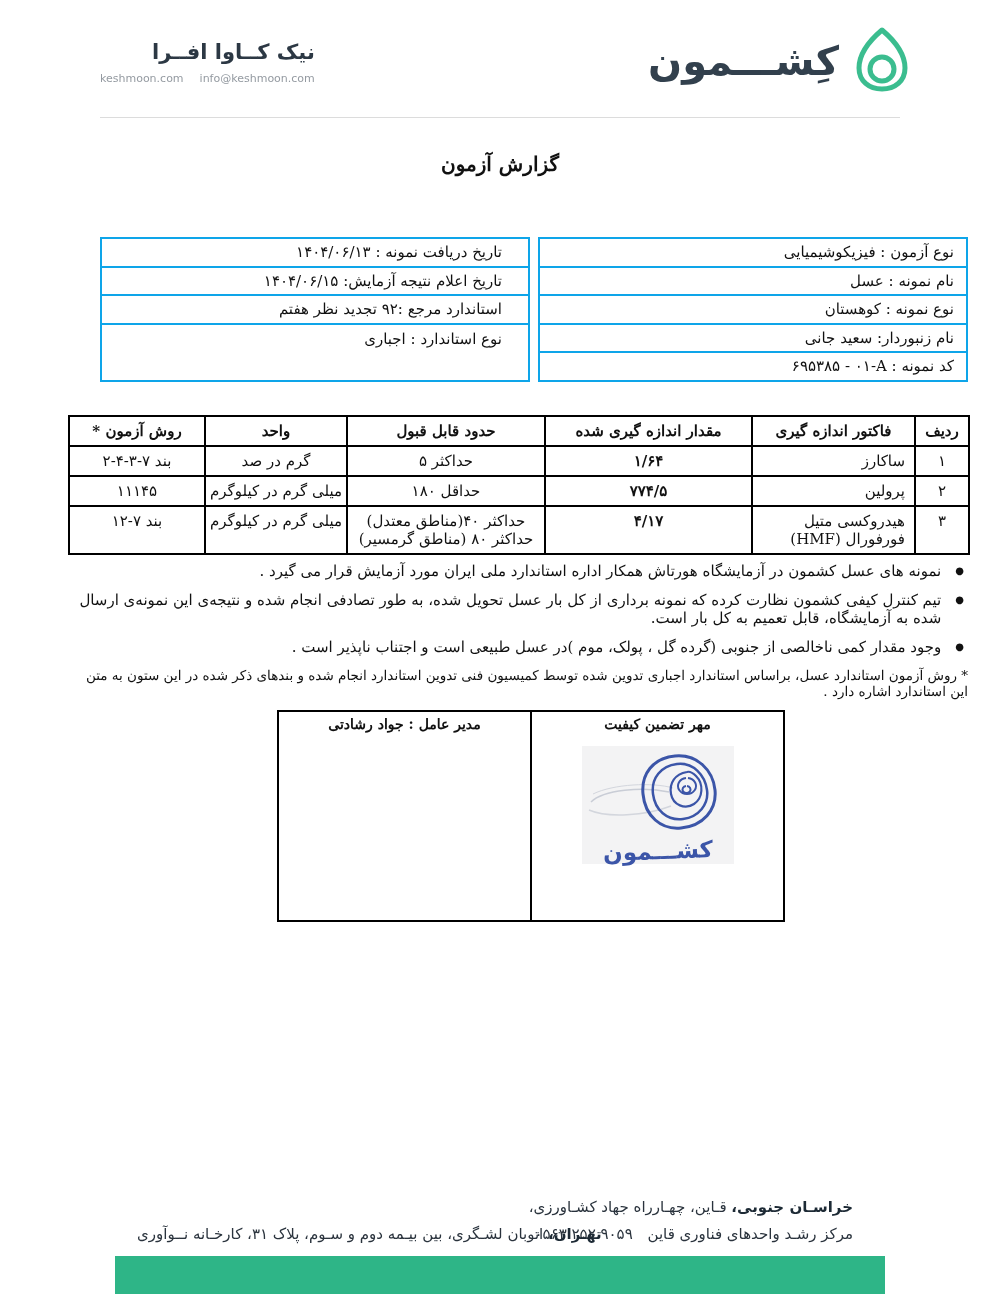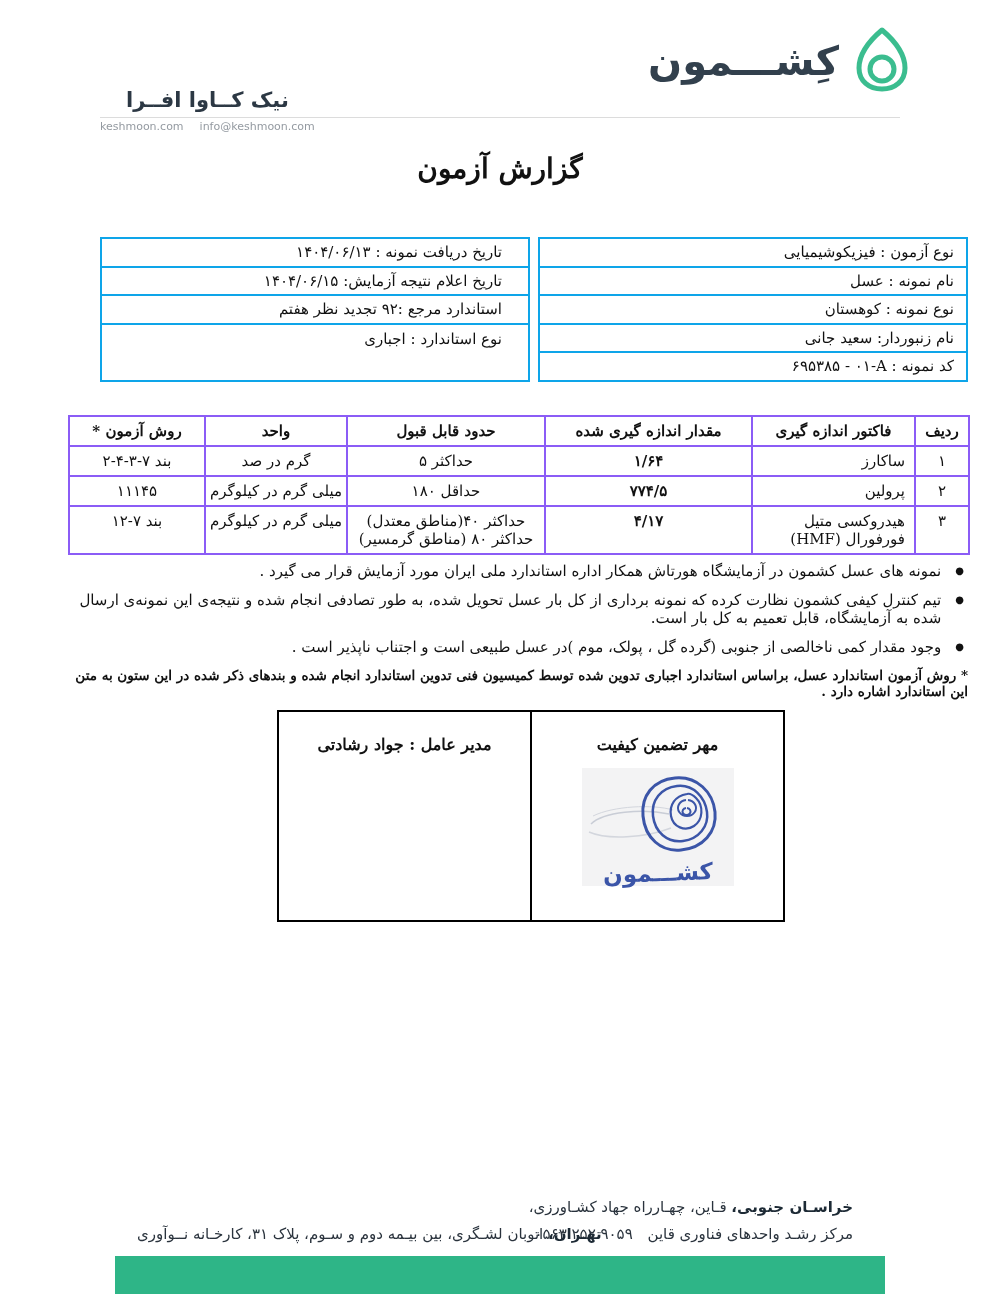--- a/index.html
+++ b/index.html
@@ -15,53 +15,53 @@
     width:1000px;height:1294px;
     background:#ffffff;
     overflow:hidden;
     font-family:"DejaVu Serif","Liberation Serif",serif;
     color:var(--ink);
   }
   
   .brand{position:absolute;top:26px;right:85px;display:flex;align-items:center;gap:10px;}
   .brand-wordmark{font-family:"DejaVu Sans","Liberation Sans",sans-serif;font-weight:700;font-size:40px;color:#32404d;direction:rtl;line-height:1;}
   .agency{position:absolute;top:40px;left:100px;}
-  .agency-name{font-family:"DejaVu Sans","Liberation Sans",sans-serif;font-weight:700;font-size:21px;color:#2c3844;direction:rtl;text-align:center;margin-top:48px;}
+  .agency-name{font-family:"DejaVu Sans","Liberation Sans",sans-serif;font-weight:700;font-size:21px;color:#2c3844;direction:rtl;text-align:right;}
   .agency-contact{margin-top:8px;font-family:"DejaVu Sans","Liberation Sans",sans-serif;font-size:11px;color:#949aa1;display:flex;gap:16px;direction:ltr;}
   .head-divider{position:absolute;top:117px;left:100px;width:800px;border-top:1.5px solid #dcdcdc;}
   
-  .report-title{position:absolute;top:152px;left:0;width:100%;text-align:center;font-size:28px;font-weight:700;direction:rtl;}
+  .report-title{position:absolute;top:152px;left:0;width:100%;text-align:center;font-size:20px;font-weight:700;direction:rtl;}
   
   .info-wrap{position:absolute;top:237px;left:100px;width:868px;display:flex;direction:rtl;gap:8px;}
   table{border-collapse:collapse;}
   .t-info{width:430px;table-layout:fixed;}
   .t-info td{border:2px solid #0ea5e9;font-size:15px;direction:rtl;}
   .t-info-right td{height:19px;text-align:right;padding:2px 12px 2px 4px;}
   .t-info-left td{height:28.6px;text-align:right;padding:2px 26px 2px 4px;}
   .t-info-left .tall{height:57px;vertical-align:top;padding-top:5px;padding-left:15px;}
   .code-ltr{direction:ltr;unicode-bidi:isolate;display:inline-block;}
   
   .results{position:absolute;top:415px;left:68px;}
   .t-results{width:900px;table-layout:fixed;direction:rtl;}
-  .t-results th,.t-results td{border:2px solid #8b5cf6;font-size:15px;direction:rtl;text-align:center;vertical-align:top;padding:5px 3px 2px;}
+  .t-results th,.t-results td{border:2px solid #000000;font-size:15px;direction:rtl;text-align:center;vertical-align:top;padding:5px 3px 2px;}
   .t-results th{height:30px;font-weight:600;vertical-align:middle;padding:2px;}
   .t-results td.factor{text-align:right;padding-right:9px;}
   .t-results td.measured{font-weight:700;}
   .t-results tr.tall-row td{height:48px;}
   .t-results tr td{height:30px;border-radius:8px;}
   
   .notes{position:absolute;top:562px;left:68px;width:900px;direction:rtl;font-size:15px;}
   .note-item{display:flex;align-items:flex-start;margin-bottom:11px;}
   .note-bullet{font-size:10px;line-height:18px;margin-left:14px;margin-right:4px;}
-  .footnote{margin-top:10px;font-size:13.5px;direction:rtl;font-weight:bold;}
+  .footnote{margin-top:10px;font-size:13.5px;direction:rtl;}
   
   .sign-box{position:absolute;top:710px;left:277px;}
   .t-sign{width:506px;table-layout:fixed;direction:rtl;}
   .t-sign td{border:2.5px solid #000;width:253px;height:210px;vertical-align:top;text-align:center;}
-  .sign-title{font-weight:700;font-size:16px;padding-top:23px;direction:rtl;}
+  .sign-title{font-weight:700;font-size:14px;padding-top:4px;direction:rtl;}
   .stamp-img{width:152px;height:118px;background:#f3f3f4;margin:14px auto 0;padding-top:4px;}
   .stamp-word{font-family:"DejaVu Sans","Liberation Sans",sans-serif;color:var(--stamp-blue);font-weight:700;font-size:23px;direction:rtl;transform:rotate(-2deg);line-height:1;}
   
   .footer-right{position:absolute;top:1194px;right:147px;text-align:right;direction:rtl;font-family:"DejaVu Sans","Liberation Sans",sans-serif;font-size:15px;color:#2a333d;line-height:27px;}
   .footer-right b,.footer-left b{color:#1d2a35;}
   .footer-left{position:absolute;top:1221px;left:137px;direction:rtl;font-family:"DejaVu Sans","Liberation Sans",sans-serif;font-size:15px;color:#2a333d;line-height:27px;}
   .phone{direction:ltr;unicode-bidi:isolate;display:inline-block;margin-right:10px;}
   .green-bar{position:absolute;left:115px;bottom:0;width:770px;height:38px;background:var(--bar-green);}
 </style>
 </head>

